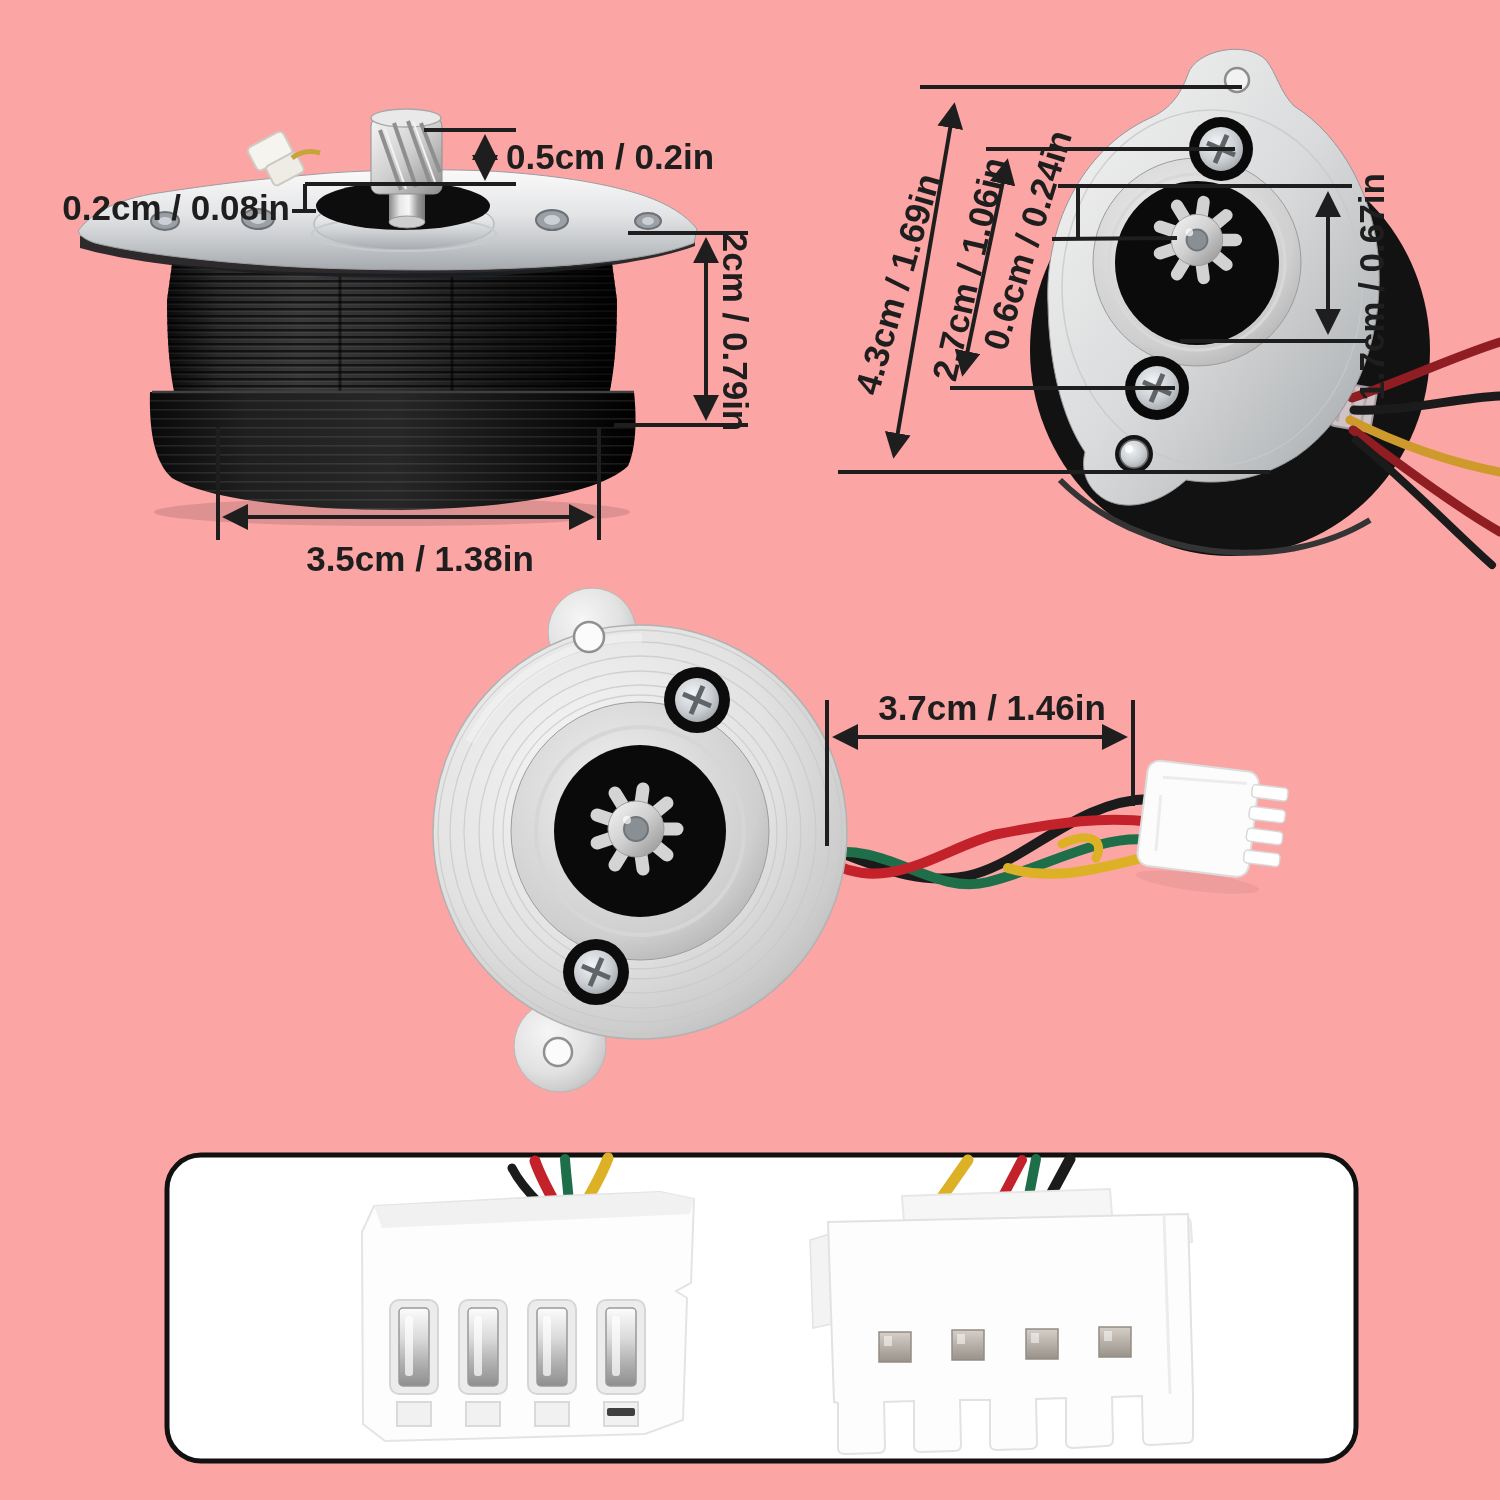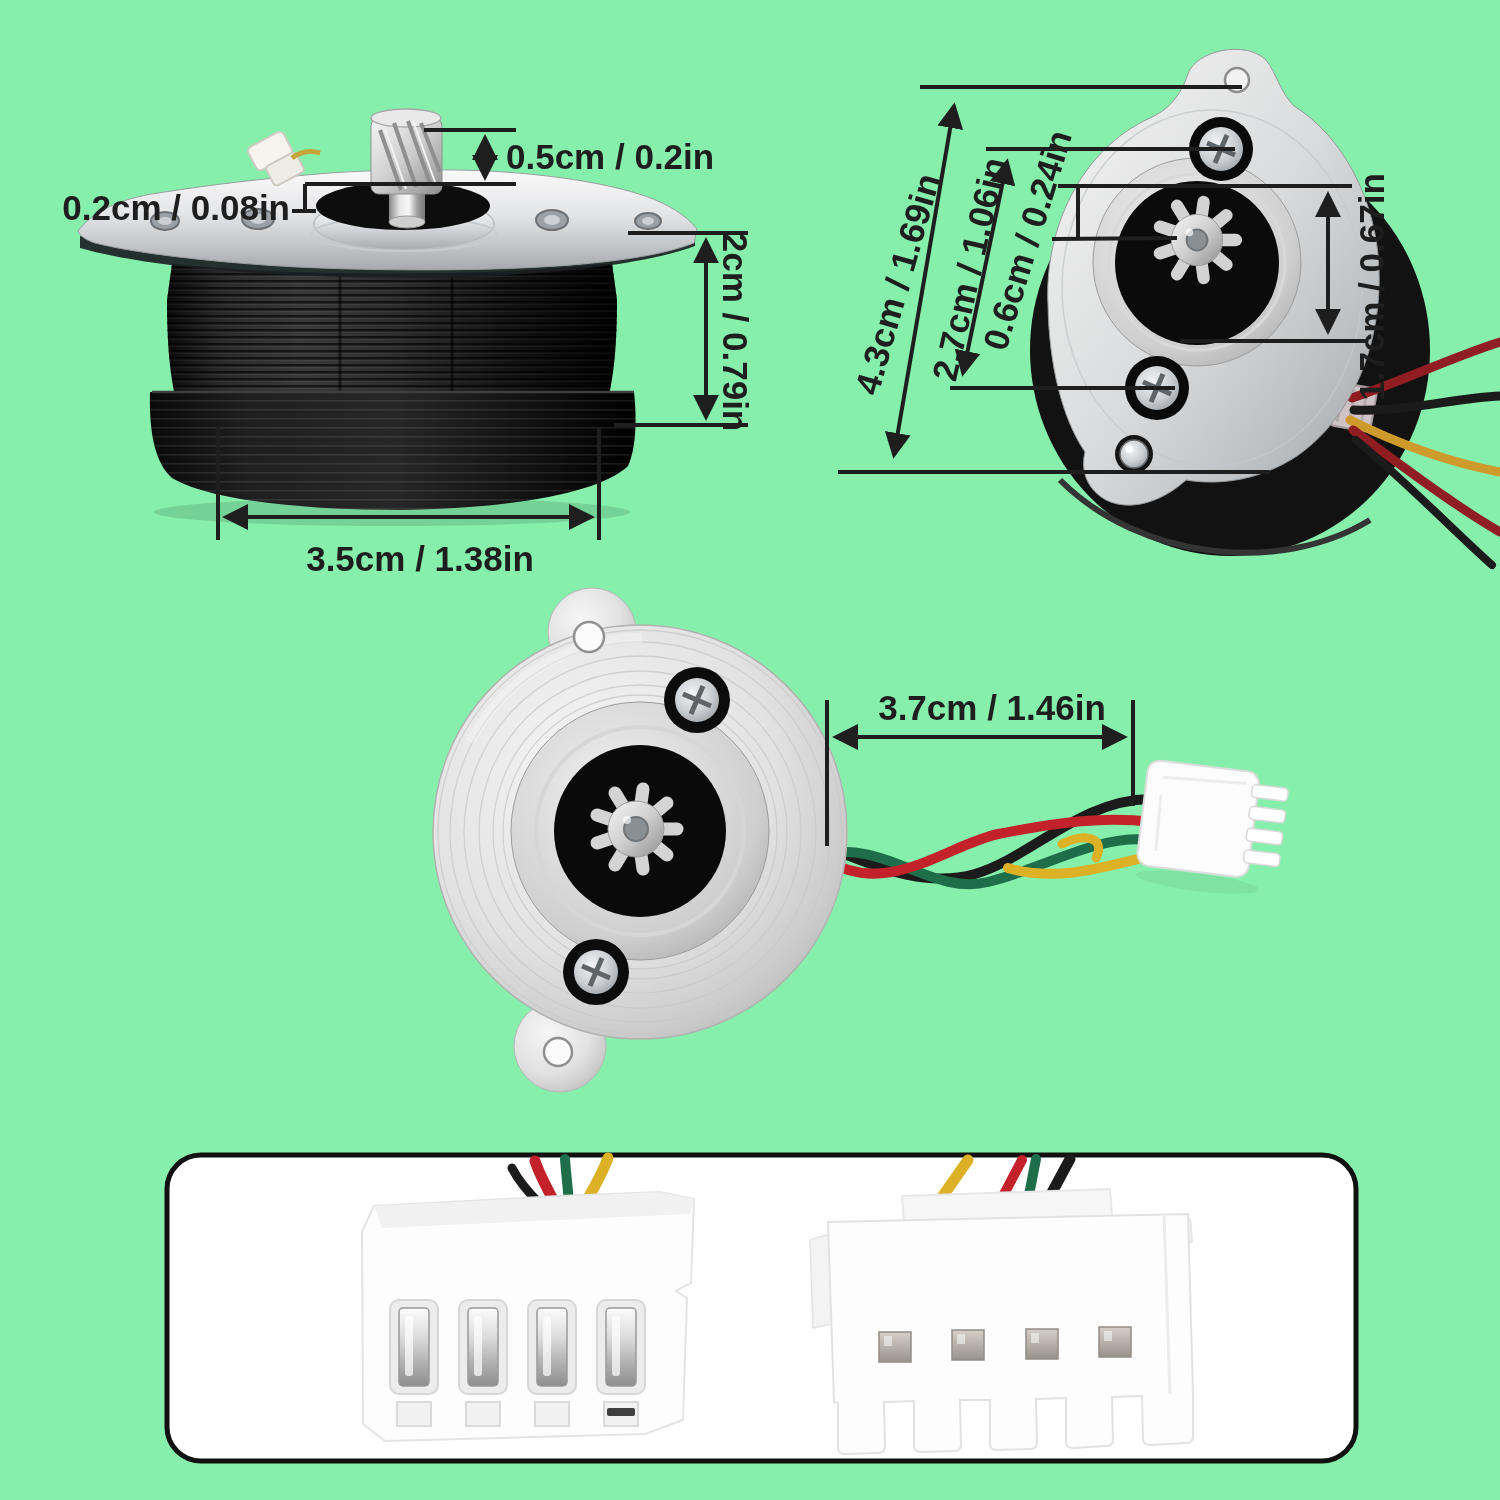--- a/index.html
+++ b/index.html
@@ -1,16 +1,16 @@
 <!DOCTYPE html>
 <html><head>
 <meta charset="utf-8">
 <style>
   html,body{margin:0;padding:0;background:#ffffff;}
-  .canvas{position:relative;width:1500px;height:1500px;background:#86efac;overflow:hidden;
+  .canvas{position:relative;width:1500px;height:1500px;background:#fca5a5;overflow:hidden;
           font-family:"Liberation Sans",sans-serif;}
   svg{position:absolute;inset:0;display:block;}
   text.dim{font-family:"Liberation Sans",sans-serif;font-size:35px;font-weight:600;fill:#1e1e1e;}
 </style>
 </head>
 <body>
 
 <div class="canvas">
 <svg width="1500" height="1500" viewBox="0 0 1500 1500">
   <defs>

